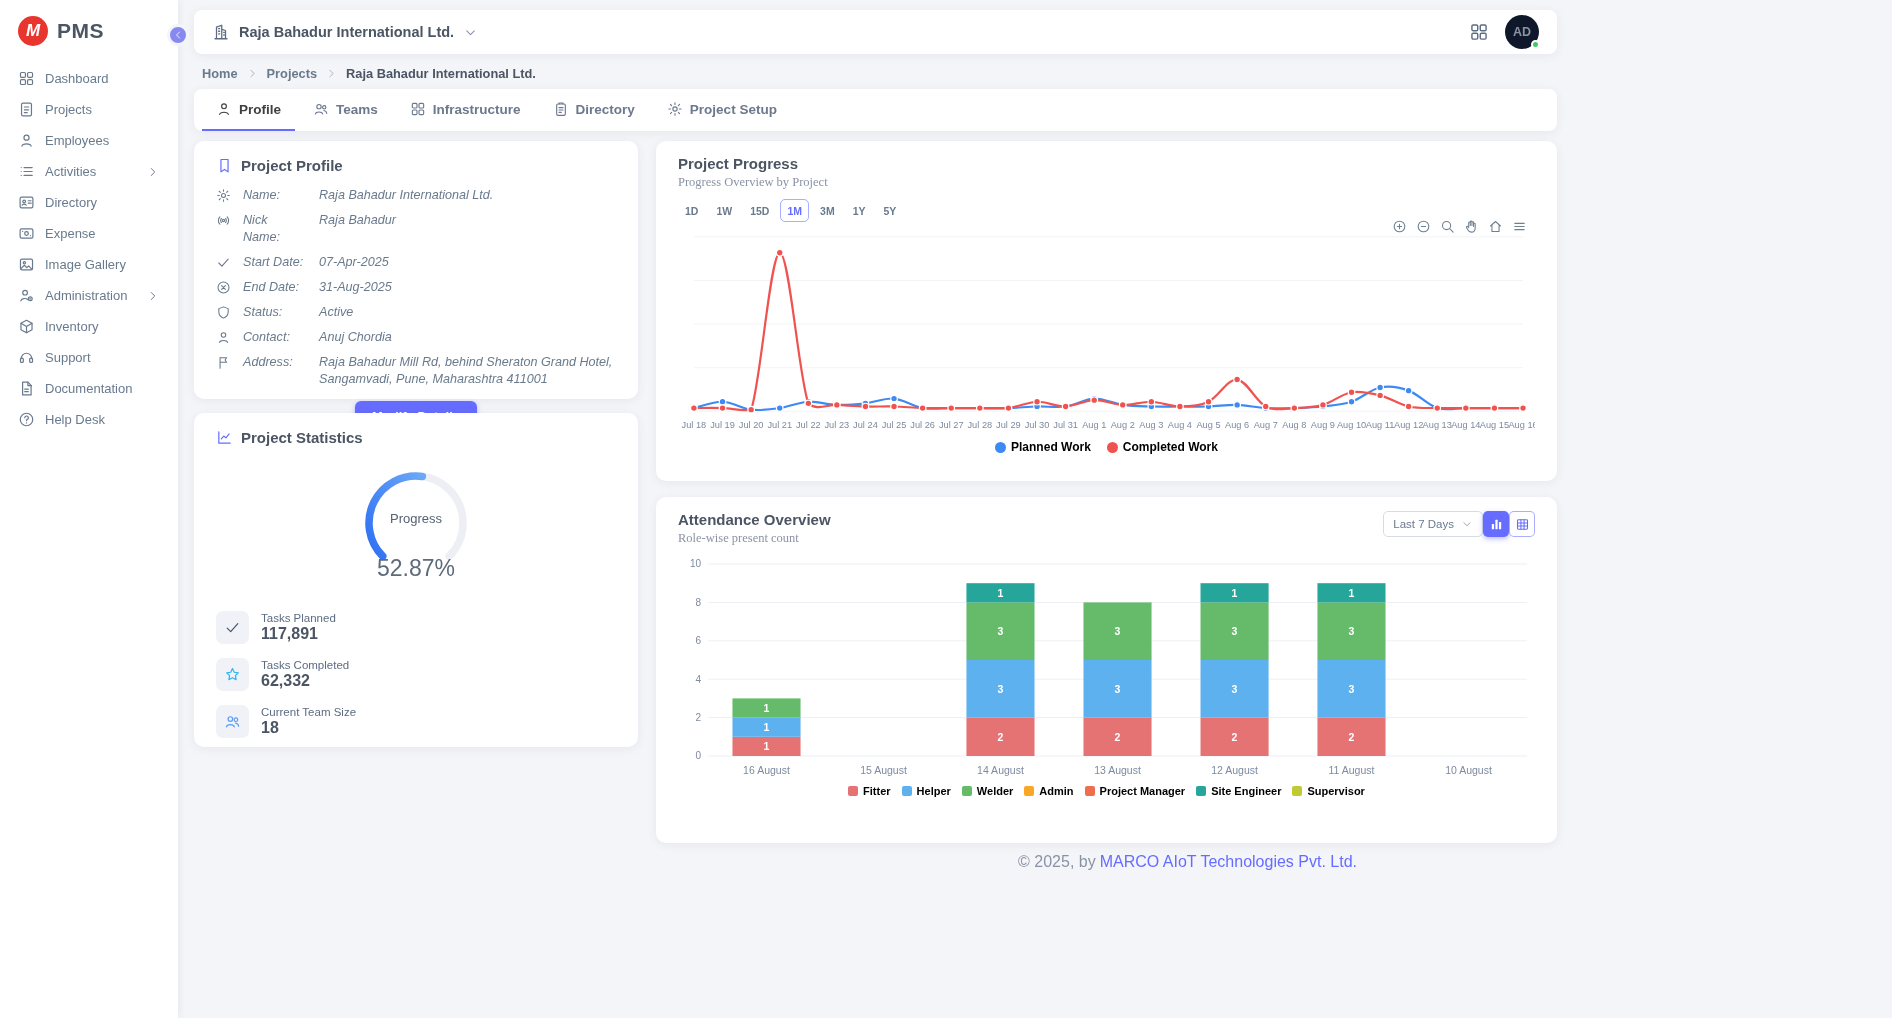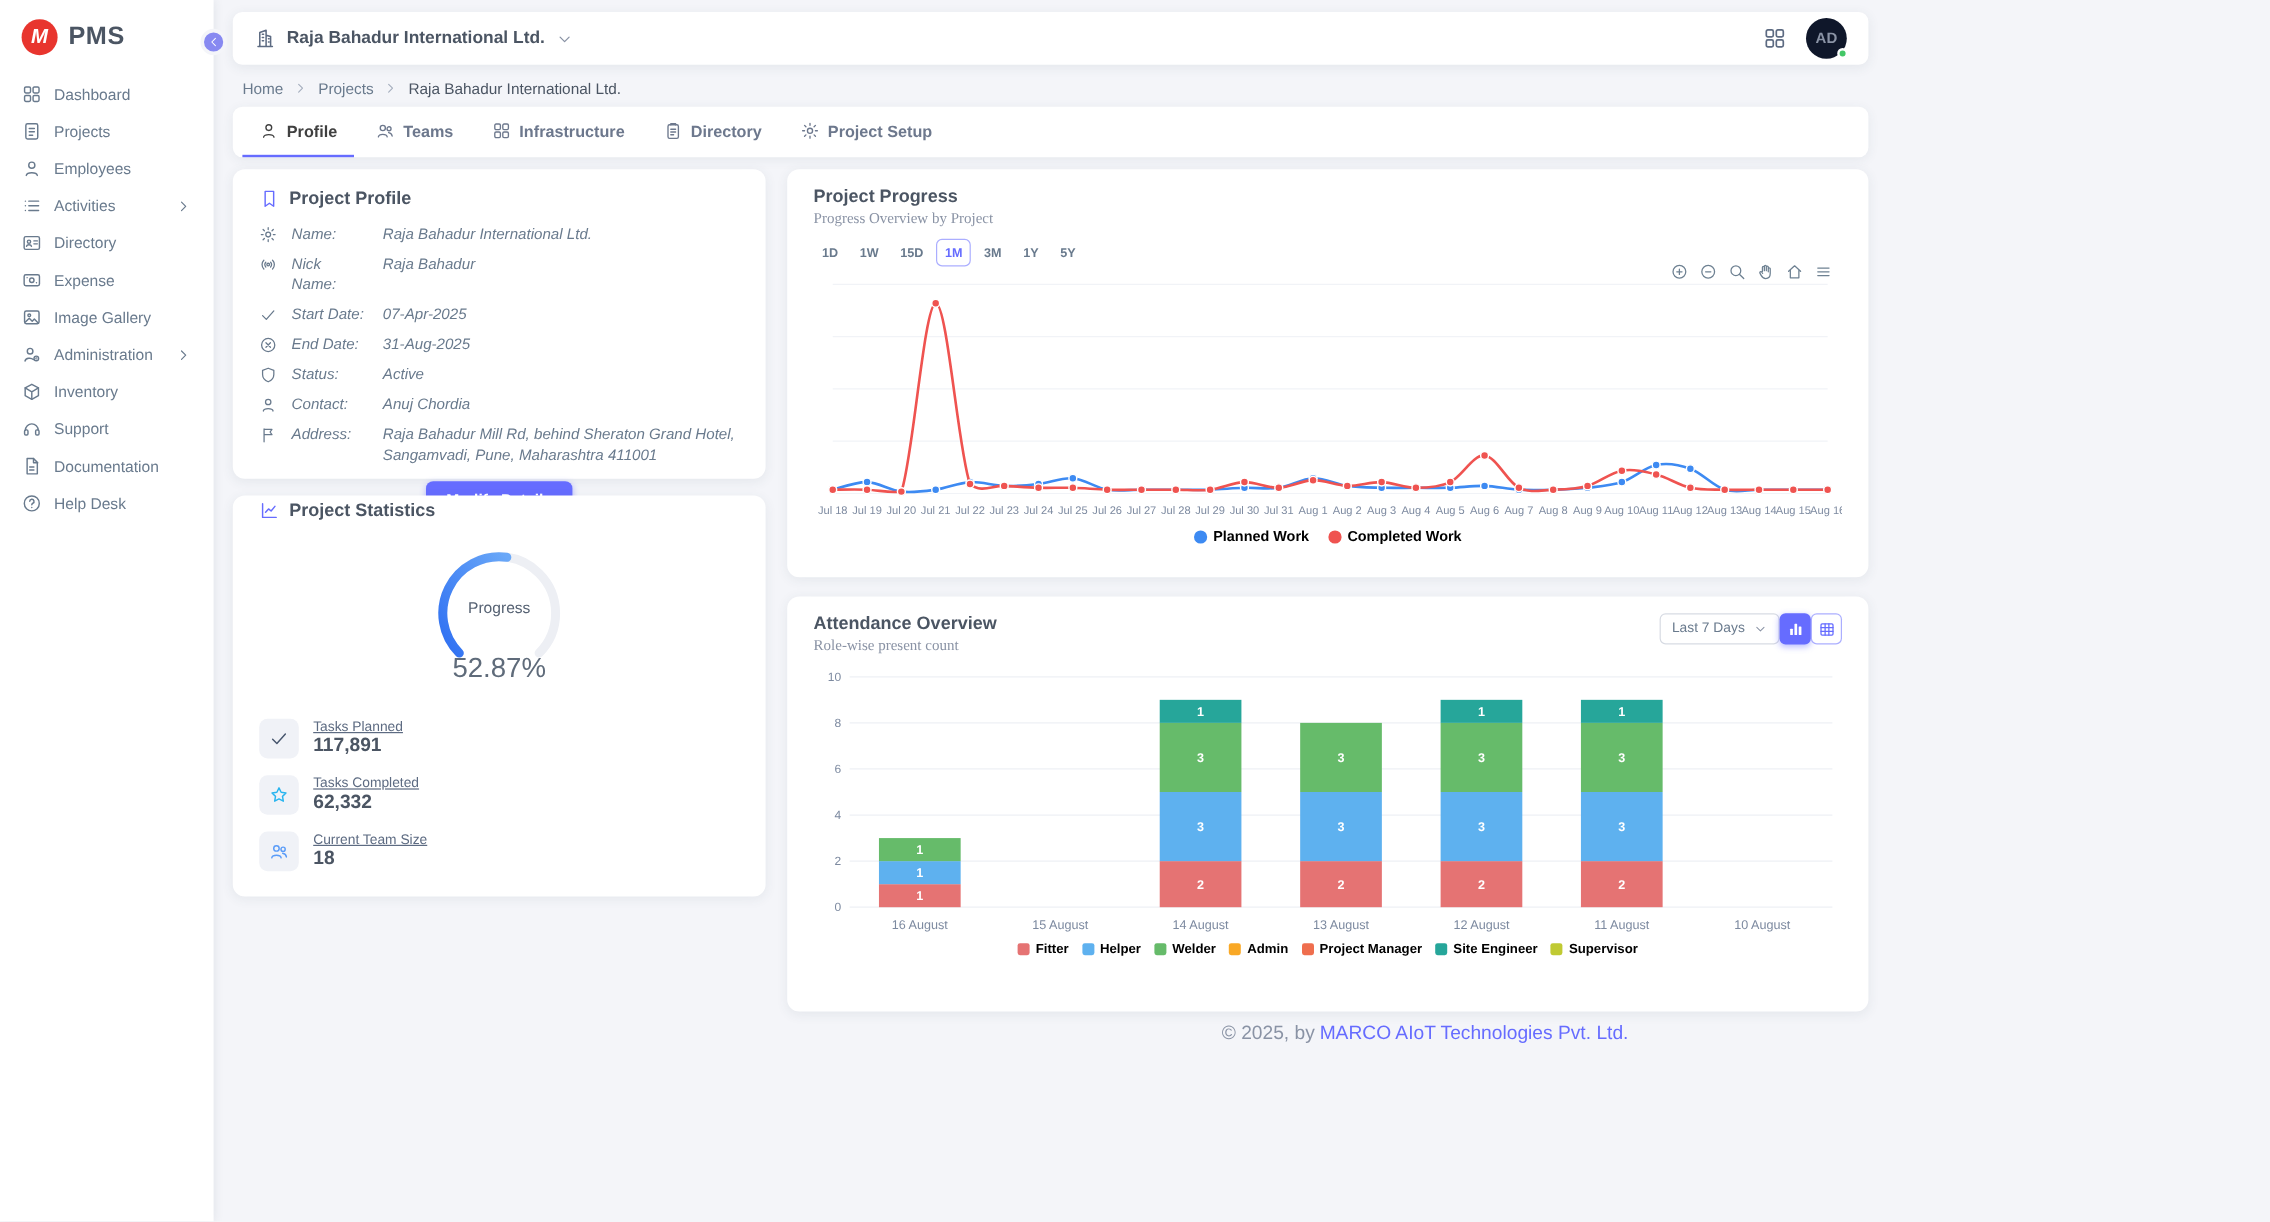--- a/index.html
+++ b/index.html
@@ -55,21 +55,21 @@
   .topbar-right .apps { width:20px; height:20px; color:#5d6b82; cursor:pointer; }
   .avatar {
     width:34px; height:34px; border-radius:50%; background:#0f172a; color:#8a93a5;
     font-weight:bold; font-size:12.5px; display:flex; align-items:center; justify-content:center;
     position:relative; cursor:pointer;
   }
   .status-dot { position:absolute; right:-1px; bottom:0; width:9px; height:9px; border-radius:50%; background:#44c767; border:2px solid #fff; }
 
   .breadcrumb { display:flex; align-items:center; gap:8px; margin:12px 0 8px 8px; font-size:12.8px; color:#697a8d; }
   .breadcrumb .bc-sep { width:13px; height:13px; color:#a4adbd; }
-  .bc-item { cursor:pointer; }
+  .bc-item { cursor:pointer;font-weight:bold; }
   .bc-item.current { color:#4b5563; cursor:default; }
 
   .tabs { width:1363px; height:42px; border-radius:8px; display:flex; align-items:stretch; gap:4px; padding:0 8px; }
   .tab {
     display:flex; align-items:center; gap:7px; padding:0 14px; font-size:13.5px; font-weight:bold;
     color:#6d788d; border-bottom:2px solid transparent; cursor:pointer;
   }
   .tab .icon { width:16px; height:16px; }
   .tab.active { color:#404040; border-color:#666cff; }
 
@@ -88,33 +88,33 @@
   .field-label { flex:0 0 64px; }
   .field-value { flex:1; }
   .btn-row { text-align:center; margin-top:13px; }
   .btn-primary {
     background:#666cff; color:#fff; border:none; border-radius:6px; padding:8px 17px;
     font-size:13px; font-weight:bold; cursor:pointer; font-family:inherit;
     box-shadow:0 2px 5px rgba(102,108,255,.45);
   }
 
   
-  .stats-card { padding:4px 22px; height:334px; }
+  .stats-card { padding:16px 22px; height:334px; }
   .gauge-wrap { position:relative; width:160px; height:138px; margin:6px auto 0; }
   .gauge-wrap svg { width:160px; height:128px; display:block; }
   .gauge-label { position:absolute; left:0; right:0; top:52px; text-align:center; font-size:13px; color:#566273; }
   .gauge-value { position:absolute; left:0; right:0; top:96px; text-align:center; font-size:23px; color:#5f6b7a; }
   .stat-row { display:flex; align-items:center; gap:12px; margin-top:14px; }
   .stat-icon-box {
     width:33px; height:33px; border-radius:7px; background:#f0f2f7;
     display:flex; align-items:center; justify-content:center;
   }
   .stat-icon-box .icon { width:17px; height:17px; }
   .stat-texts { display:flex; flex-direction:column; }
-  .stat-label { font-size:11.5px; color:#5d6b82;text-decoration:underline; }
+  .stat-label { font-size:11.5px; color:#5d6b82; }
   .stat-value { font-size:16px; font-weight:bold; color:#4b5563; margin-top:1px; }
 
   
   .progress-card { padding:14px 22px 10px; height:340px; position:relative; }
   .progress-card h3, .attendance-card h3 { margin:0; font-size:15px; font-weight:bold; color:#4b5563; }
   .subtitle { font-size:12.5px; color:#8a93a5; margin-top:3px;font-family:Liberation Serif, serif; }
   .ranges { display:flex; gap:4px; margin-top:9px; }
   .range-btn {
     min-width:26px; height:23px; padding:0 6px; background:transparent; cursor:pointer;
     border:1px solid transparent; border-radius:5px; color:#697a8d; font-size:10.5px; font-weight:bold;

